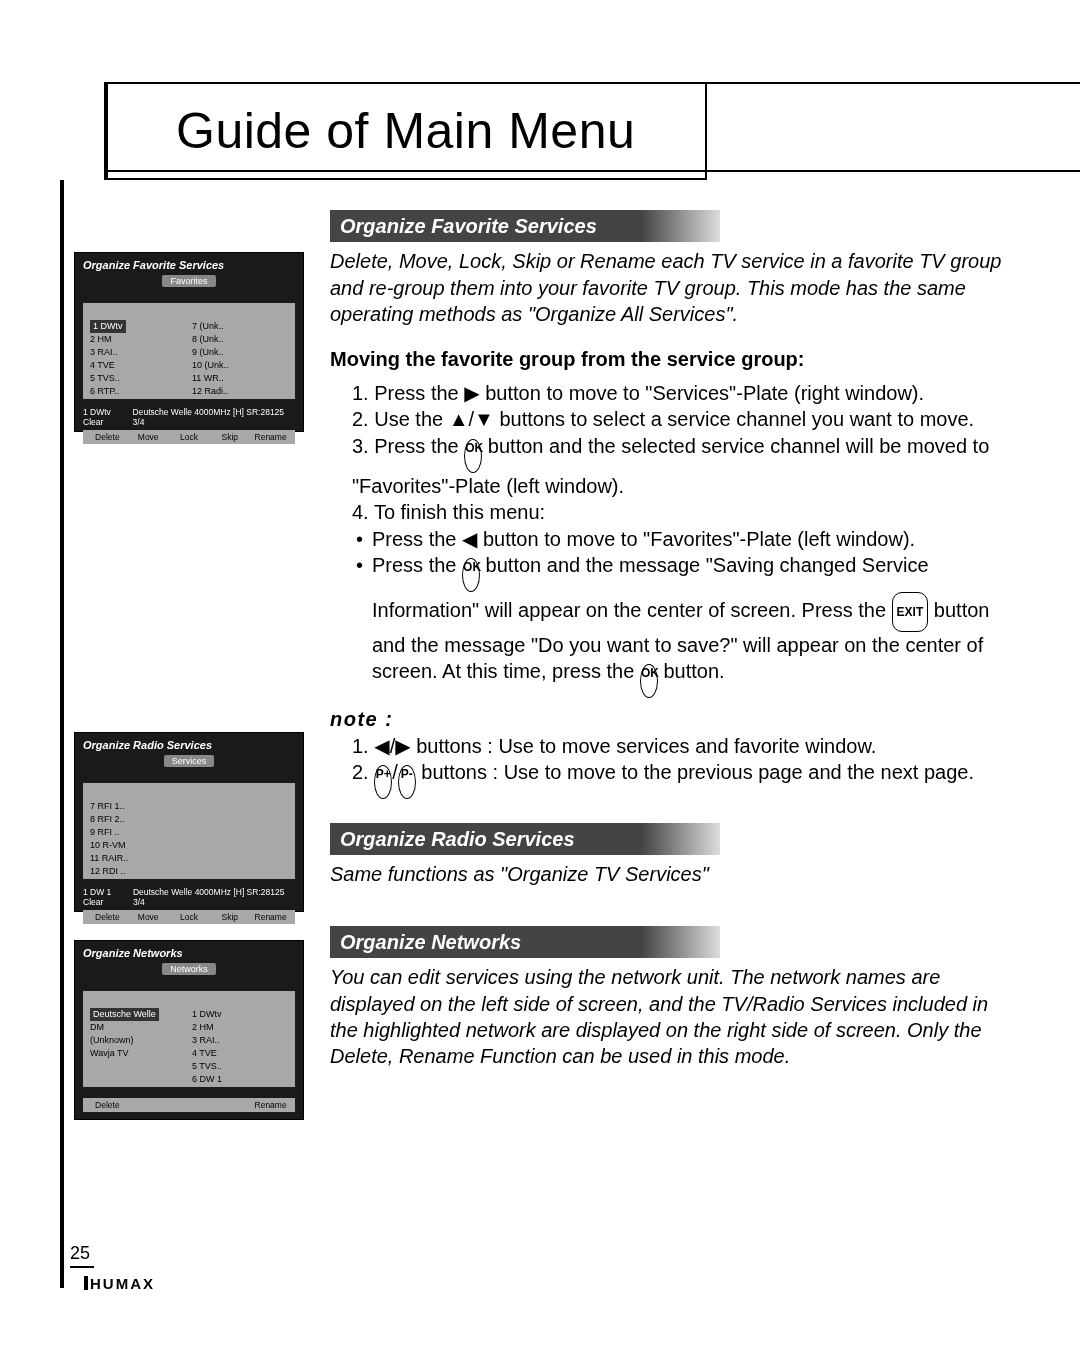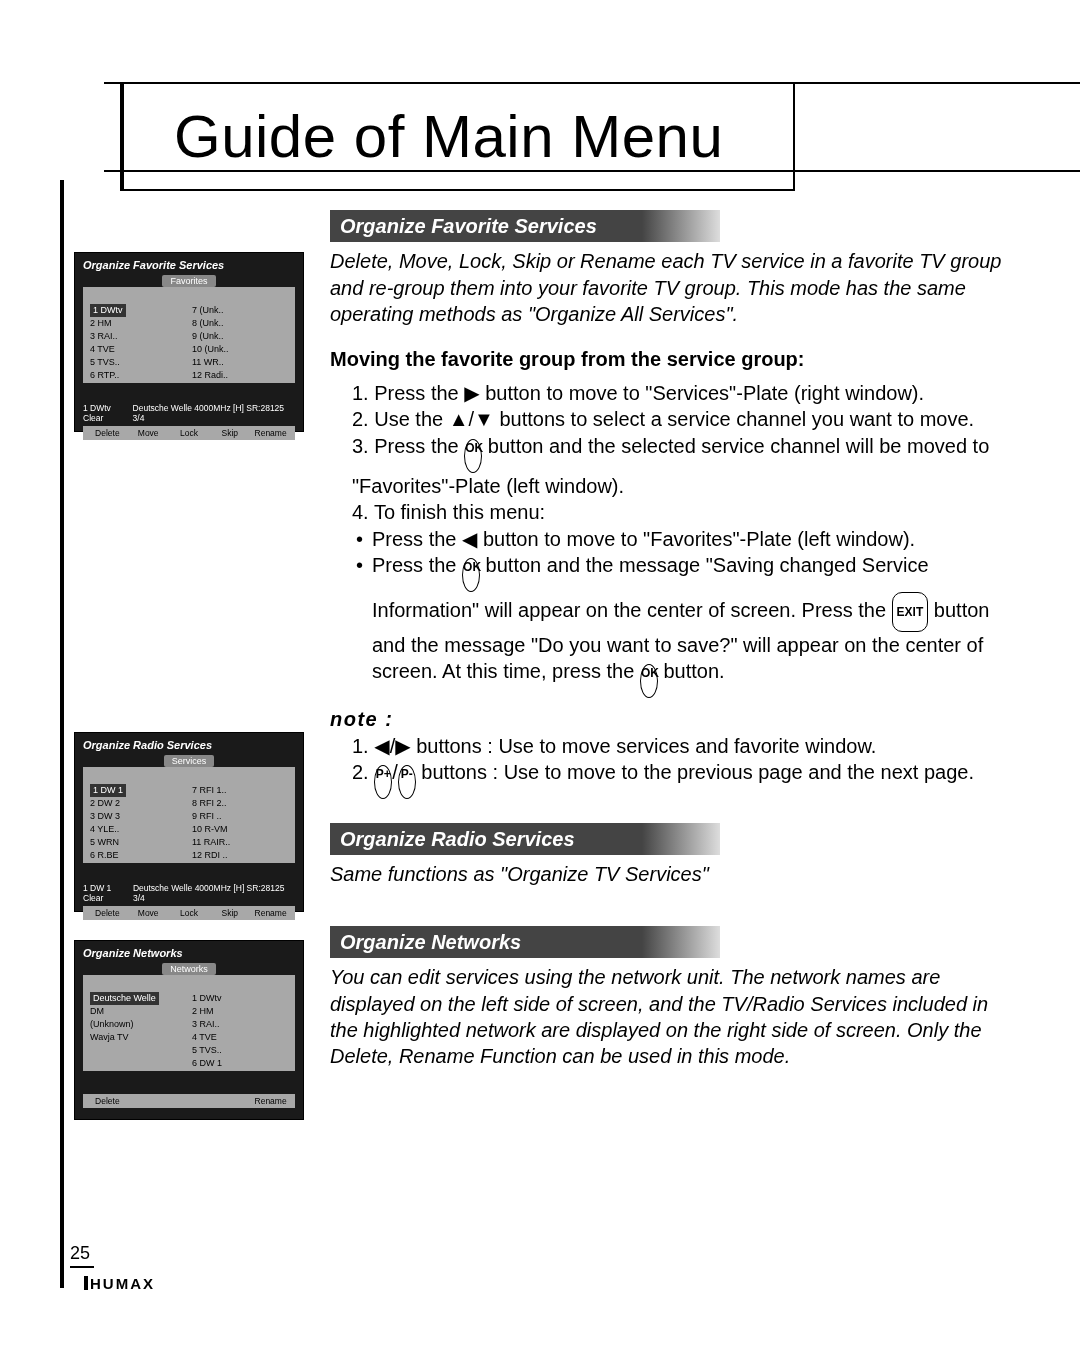--- a/index.html
+++ b/index.html
@@ -20,27 +20,27 @@
   }
   .title-rule-top {
     border-top: 2px solid #000;
     position: absolute;
     left: 104px;
     right: 0;
     top: 0;
   }
   .title-box {
     position: absolute;
-    left: 120px;
+    left: 104px;
     top: 0;
     border-left: 4px solid #000;
     border-right: 2px solid #000;
     border-bottom: 2px solid #000;
-    padding: 20px 70px 18px 50px;
-    font-size: 60px;
+    padding: 20px 70px 18px 68px;
+    font-size: 50px;
     font-weight: 400;
     letter-spacing: 0.5px;
   }
   .title-rule-bottom {
     border-top: 2px solid #000;
     position: absolute;
     left: 104px;
     right: 0;
     top: 88px;
   }
@@ -104,33 +104,33 @@
     font-size: 10px;
   }
   .shot .s-title { font-style: italic; font-weight: bold; margin-bottom: 4px; font-size: 11px;}
   .shot .pane-label {
     background: #888;
     color: #fff;
     display: inline-block;
     padding: 1px 8px;
     font-size: 9px;
     border-radius: 2px;
-    margin-bottom: 0;
+    margin-bottom: 16px;
   }
   .shot .two-col {
     display: flex;
     background: #a8a8a8;
     color: #000;
     padding: 4px;
     height: 96px;
     font-size: 9px;
   }
   .shot .col { flex: 1; line-height: 1.45; padding: 0 3px; margin-top: 13px; }
   .shot .col .sel { background: #333; color: #fff; display: inline-block; padding: 0 3px;}
-  .shot .status { display:flex; justify-content: space-between; font-size: 8.5px; margin-top: 20px;}
+  .shot .status { display:flex; justify-content: space-between; font-size: 8.5px; margin-top: 8px;}
   .shot .actions {
     display: flex; justify-content: space-between;
     background: #a8a8a8; color:#000; font-size: 8.5px;
     padding: 2px 4px; margin-top: 3px;
   }
   .shot .actions span { flex:1; text-align:center; }
   .shot-fav  { top: 252px; }
   .shot-radio{ top: 732px; }
   .shot-net  { top: 940px; }
   .footer {
@@ -180,21 +180,20 @@
       <span>Lock</span>
       <span>Skip</span>
       <span>Rename</span>
     </div>
 </div>
 
 <div class="shot shot-radio">
   <div class="s-title">Organize Radio Services</div>
   <div style="text-align:center;"><span class="pane-label">Services</span></div>
   <div class="two-col">
-    <div class="col"><span class="sel">1 DW 1</span><br><span>2 DW 2</span><br><span>3 DW 3</span><br><span>4 YLE..</span><br><span>5 WRN</span><br><span>6 R.BE</span></div>
     <div class="col"><span>7 RFI 1..</span><br><span>8 RFI 2..</span><br><span>9 RFI ..</span><br><span>10 R-VM</span><br><span>11 RAIR..</span><br><span>12 RDI ..</span></div>
   </div>
   <div class="status">
       <span>1 DW 1 Clear</span>
       <span>Deutsche Welle 4000MHz [H] SR:28125 3/4</span>
     </div>
   <div class="actions">
       <span>Delete</span>
       <span>Move</span>
       <span>Lock</span>

